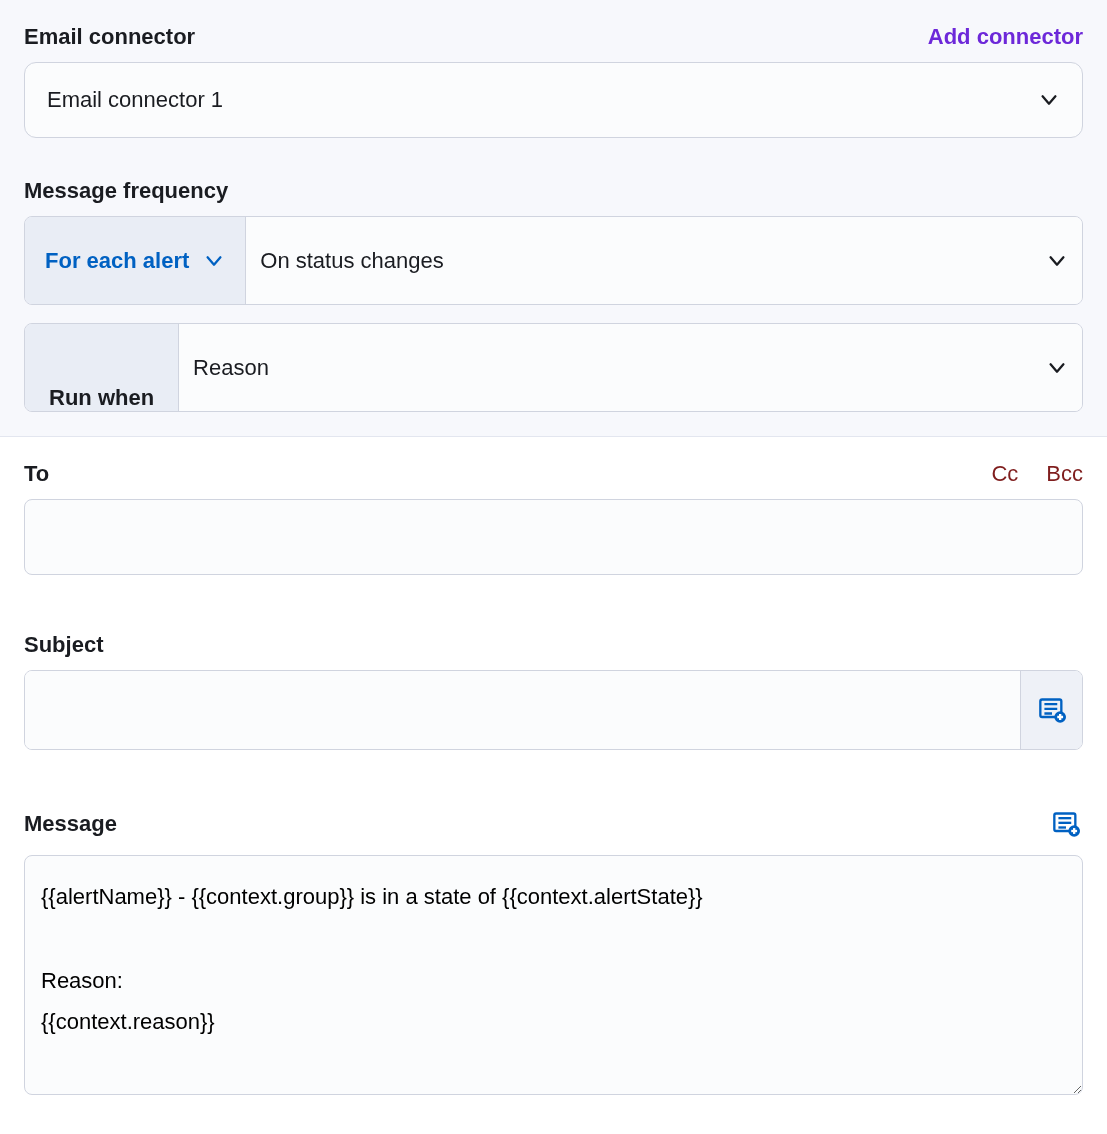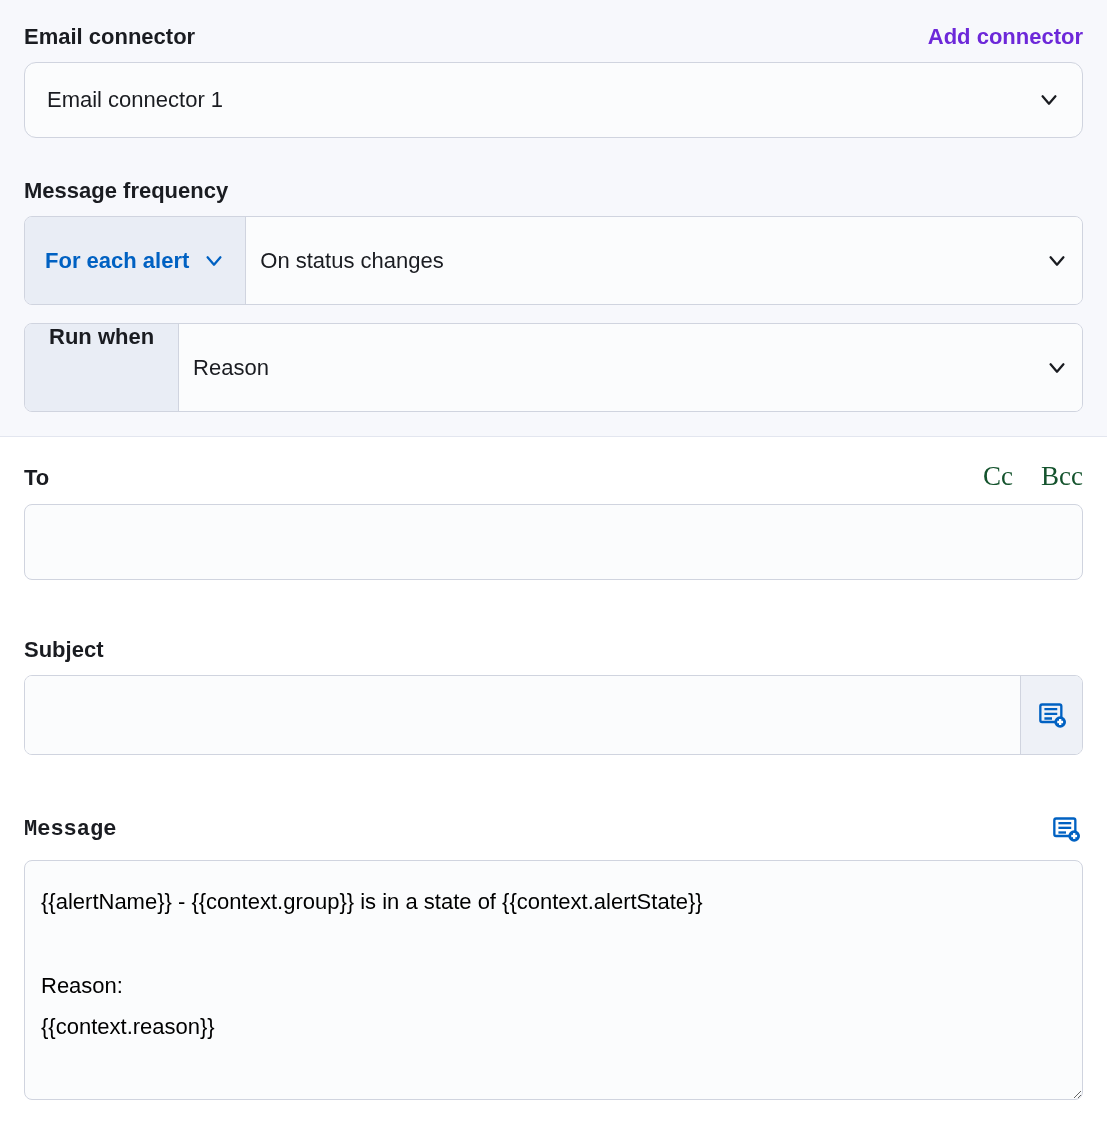--- a/index.html
+++ b/index.html
@@ -29,25 +29,24 @@
       font-size: 22px;
       color: #1a1c21;
     }
     .link {
       color: #6d28d9;
       font-weight: 600;
       font-size: 22px;
       cursor: pointer;
     }
     .link-light {
-      color: #14532d;
+      color: #7f1d1d;
       font-weight: 400;
-      font-size: 27px;
-      cursor: pointer;
-      font-family: Liberation Serif, serif;
+      font-size: 22px;
+      cursor: pointer;
     }
     .select {
       display: flex;
       justify-content: space-between;
       align-items: center;
       background: #fbfcfd;
       border: 1px solid #d0d4df;
       border-radius: 12px;
       padding: 18px 22px;
       font-size: 22px;
@@ -87,21 +86,21 @@
       display: flex;
       justify-content: space-between;
       align-items: center;
       background: #fbfcfd;
       padding: 0 14px;
       flex: 1;
       cursor: pointer;
     }
     .combo-static-prefix {
       display: flex;
-      align-items: flex-start;
+      align-items: flex-end;
       background: #e9edf5;
       border-right: 1px solid #d0d4df;
       padding: 0 24px;
       font-weight: 700;
       color: #1a1c21;
       white-space: nowrap;
     }
     .combo + .combo { margin-top: 18px; }
 
     .input {
@@ -141,21 +140,20 @@
       cursor: pointer;
     }
     .var-icon { width: 28px; height: 28px; }
     .var-icon svg { width: 100%; height: 100%; display: block; }
 
     .msg-header {
       display: flex;
       justify-content: space-between;
       align-items: center;
       margin-bottom: 14px;
-      font-family: Liberation Mono, monospace;
     }
     .msg-icon-btn {
       cursor: pointer;
       width: 34px; height: 34px;
       display:flex;align-items:center;justify-content:center;
     }
     textarea.msg {
       width: 100%;
       min-height: 240px;
       background: #fbfcfd;

